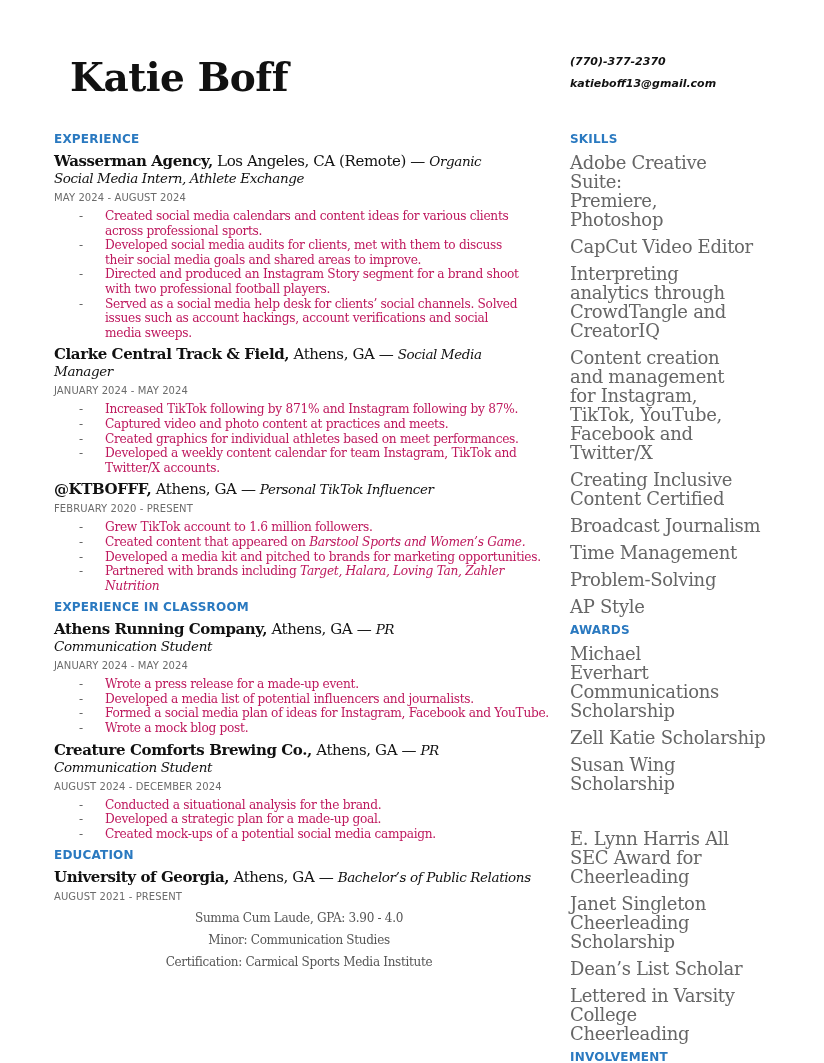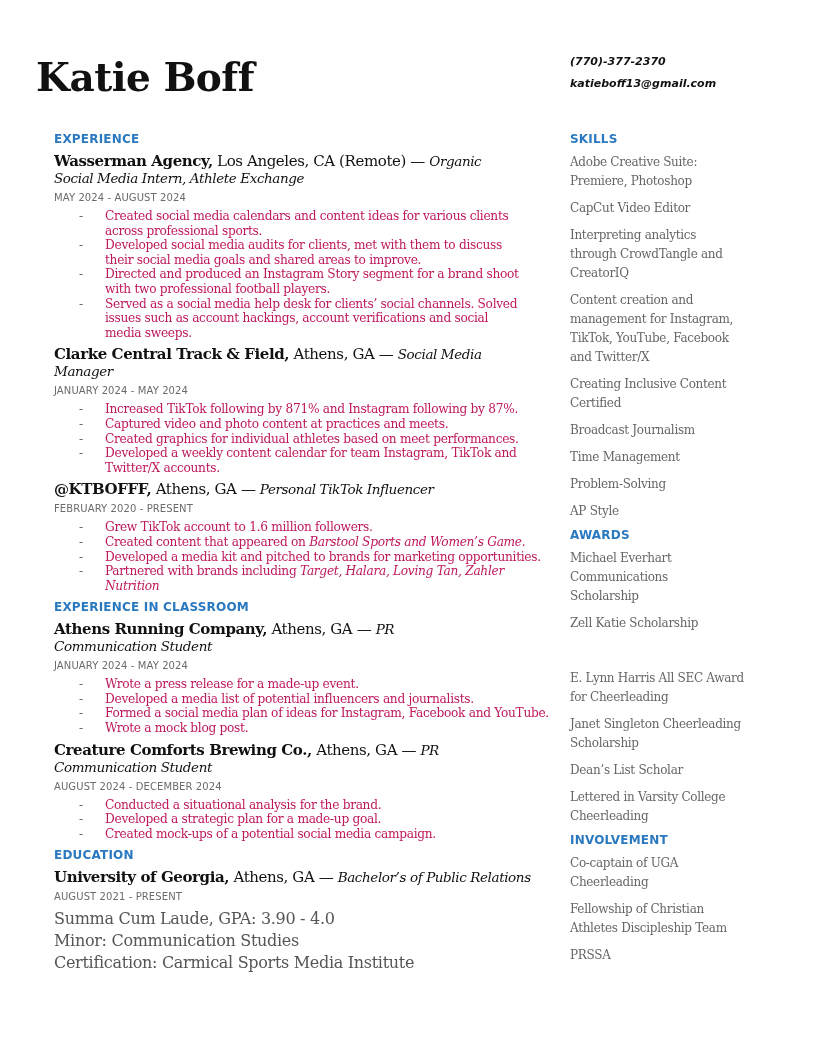--- a/index.html
+++ b/index.html
@@ -1,20 +1,20 @@
 <!DOCTYPE html>
 <html><head>
   <meta charset="utf-8">
   <style>
     * { box-sizing: border-box; margin: 0; padding: 0; }
     html, body { width: 824px; height: 1063px; background: #ffffff; overflow: hidden; }
     body { position: relative; font-family: "DejaVu Serif", serif; color: #222; }
 
     .name {
-      position: absolute; left: 36px; top: 54px;
+      position: absolute; left: 70px; top: 54px;
       font-family: "DejaVu Serif", serif; font-weight: bold;
       font-size: 39px; letter-spacing: -0.5px; color: #111;
     }
     .contact { position: absolute; left: 570px; top: 55px; font-family: "DejaVu Sans", sans-serif; }
     .contact div { font-size: 11px; font-weight: bold; color: #111; line-height: 14px; margin-bottom: 8px; font-style: italic; }
 
     .left { position: absolute; left: 54px; top: 131px; width: 490px; }
     .right { position: absolute; left: 570px; top: 131px; width: 200px; }
 
     .sec-title {
@@ -37,26 +37,26 @@
     ul.bullets { list-style: none; margin-left: 25px; margin-bottom: 6px; }
     ul.bullets li {
       position: relative; padding-left: 26px;
       font-size: 12.2px; line-height: 14.6px; color: #be185d; letter-spacing: -0.3px;
     }
     ul.bullets li::before {
       content: "-"; position: absolute; left: 0; top: 0; color: #666;
     }
     .it { font-style: italic; }
 
-    .edu-line { font-size: 16px; color: #555; line-height: 15px; margin-top: 7px; letter-spacing: -0.3px; }
+    .edu-line { font-size: 12px; color: #555; line-height: 15px; margin-top: 7px; letter-spacing: -0.3px; text-align: center; }
 
     .job { margin-bottom: 0; }
 
     .r-item {
-      font-size: 12px; line-height: 19px; color: #666; margin-bottom: 8px; letter-spacing: -0.3px;
+      font-size: 18px; line-height: 19px; color: #666; margin-bottom: 8px; letter-spacing: -0.3px;
     }
   </style>
 </head>
 <body>
 
 <div class="name">Katie Boff</div>
 
 <div class="contact">
   <div>(770)-377-2370</div>
   <div>katieboff13@gmail.com</div>
@@ -153,20 +153,21 @@
   <div class="r-item" style="width:178px;">Content creation and management for Instagram, TikTok, YouTube, Facebook and Twitter/X</div>
   <div class="r-item" style="width:172px;">Creating Inclusive Content Certified</div>
   <div class="r-item">Broadcast Journalism</div>
   <div class="r-item">Time Management</div>
   <div class="r-item">Problem-Solving</div>
   <div class="r-item" style="margin-bottom:6px;">AP Style</div>
 
   <div class="sec-title">AWARDS</div>
   <div class="r-item" style="width:120px;">Michael Everhart Communications Scholarship</div>
   <div class="r-item">Zell Katie Scholarship</div>
+  <div class="r-item">Susan Wing Scholarship</div>
   <div class="r-item" style="width:185px;margin-top:36px;">E. Lynn Harris All SEC Award for Cheerleading</div>
   <div class="r-item" style="width:185px;">Janet Singleton Cheerleading Scholarship</div>
   <div class="r-item">Dean’s List Scholar</div>
   <div class="r-item" style="width:170px; margin-bottom:6px;">Lettered in Varsity College Cheerleading</div>
 
   <div class="sec-title">INVOLVEMENT</div>
   <div class="r-item" style="width:130px;">Co-captain of UGA Cheerleading</div>
   <div class="r-item" style="width:178px;">Fellowship of Christian Athletes Discipleship Team</div>
   <div class="r-item">PRSSA</div>
 </div>

